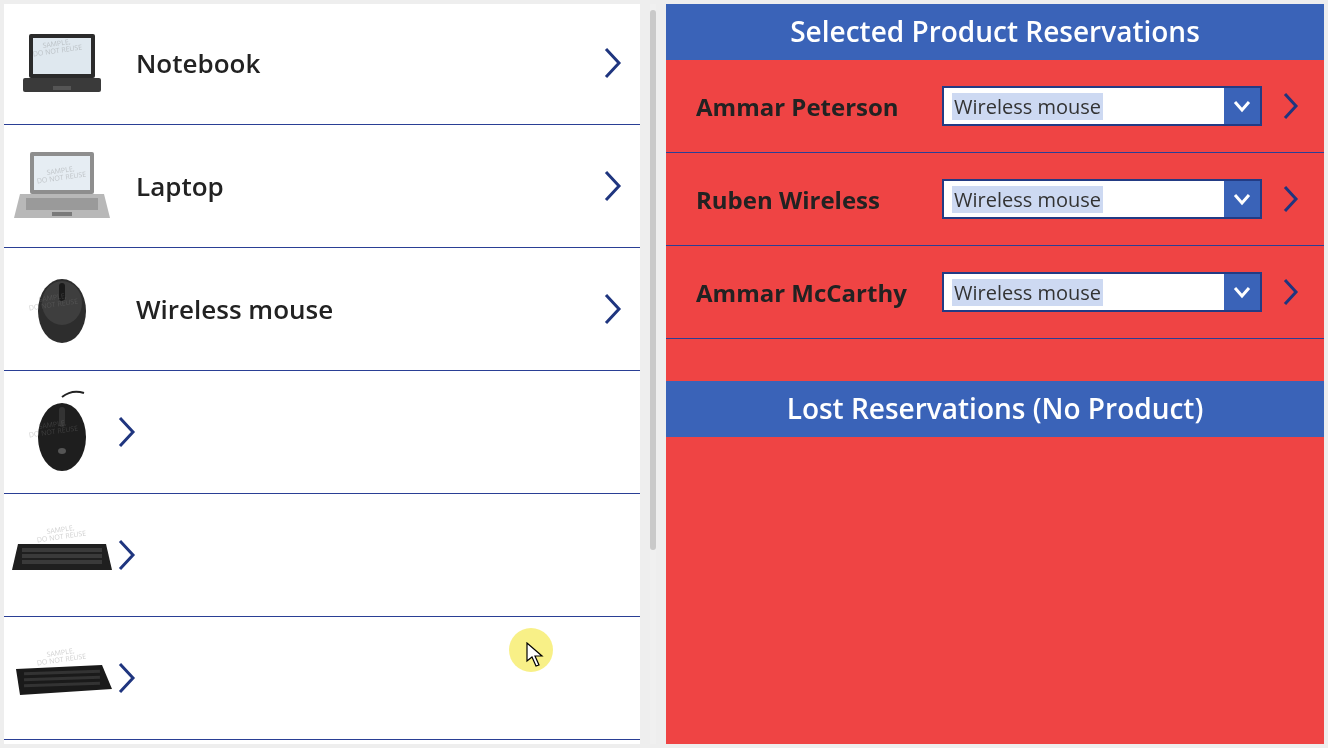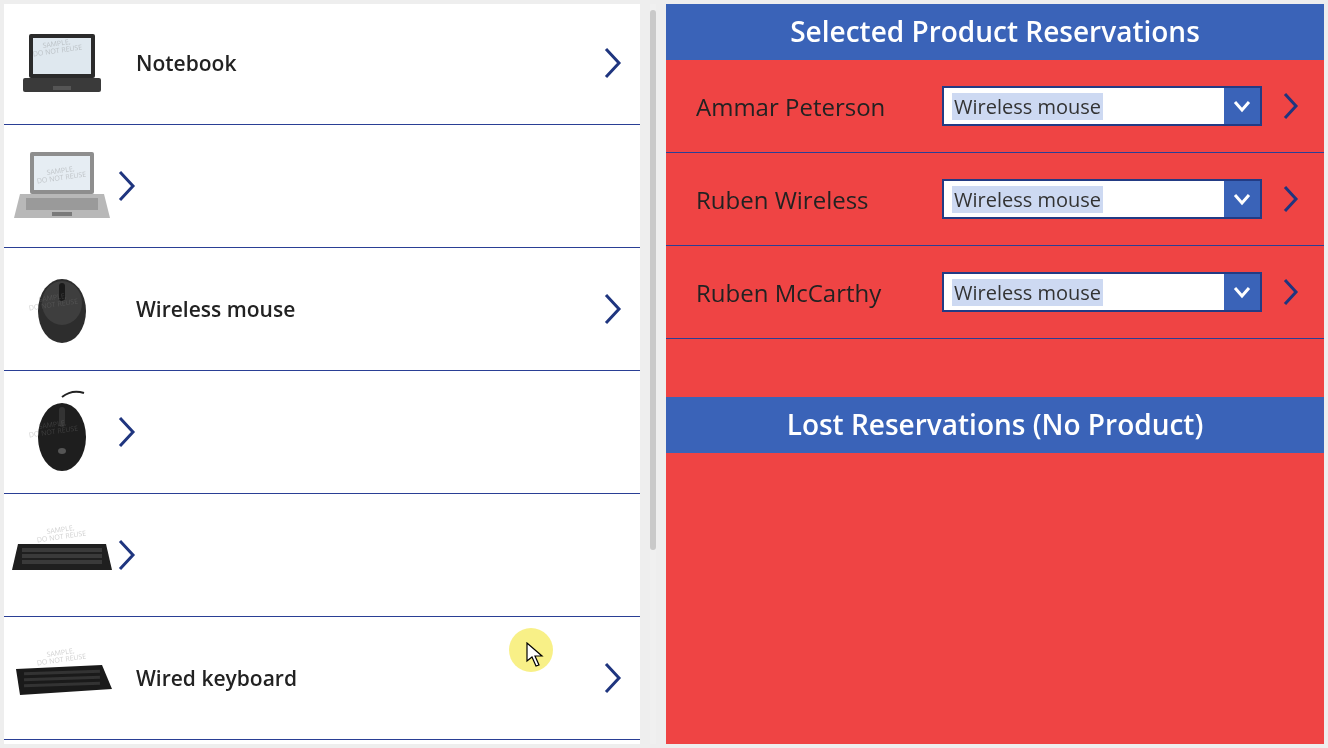--- a/index.html
+++ b/index.html
@@ -38,21 +38,21 @@
   .thumb {
     width: 100px;
     height: 90px;
     display: flex;
     align-items: center;
     justify-content: center;
     flex-shrink: 0;
   }
   .product-label {
     flex: 1;
-    font-size: 21px;
+    font-size: 26px;
     font-weight: 600;
     color: #222;
     padding-left: 24px;
   }
   .row-arrow {
     width: 30px;
     height: 40px;
     display: flex;
     align-items: center;
     justify-content: center;
@@ -102,21 +102,21 @@
   .reservation-row {
     display: flex;
     align-items: center;
     height: 93px;
     border-bottom: 1px solid #2a3f95;
     padding: 0 18px 0 30px;
   }
   .res-name {
     flex: 1;
     font-size: 24px;
-    font-weight: 400;
+    font-weight: 700;
     color: #222;
   }
   .select-box {
     display: flex;
     align-items: stretch;
     width: 320px;
     height: 40px;
     border: 2px solid #233b84;
     background: #fff;
   }
@@ -143,21 +143,21 @@
   .res-arrow {
     width: 30px;
     margin-left: 14px;
     display: flex;
     align-items: center;
     justify-content: center;
   }
   .res-arrow svg { stroke: #1f357f; }
 
   .lost-section {
-    margin-top: 58px;
+    margin-top: 42px;
   }
 
   
   .cursor-spot {
     position: absolute;
     left: 509px; top: 628px;
     width: 44px; height: 44px;
     border-radius: 50%;
     background: #f7ee7a;
     opacity: 0.9;
@@ -212,20 +212,21 @@
       <div class="thumb" style="position:relative">
         <svg width="96" height="76" viewBox="0 0 96 76">
           <rect x="16" y="4" width="64" height="42" rx="2" fill="#8e8e8e"></rect>
           <rect x="20" y="8" width="56" height="34" fill="#e6edf3"></rect>
           <polygon points="6,46 90,46 96,70 0,70" fill="#b8b8b8"></polygon>
           <rect x="12" y="50" width="72" height="12" fill="#9a9a9a"></rect>
           <rect x="38" y="64" width="20" height="4" fill="#7a7a7a"></rect>
         </svg>
         <div class="wm" style="top:26px;left:4px">SAMPLE,<br>DO NOT REUSE</div>
       </div>
+      <div class="product-label">Laptop</div>
       <div class="row-arrow">
         <svg width="20" height="34" viewBox="0 0 20 34" fill="none" stroke-width="3">
             <polyline points="3,3 16,17 3,31"></polyline>
           </svg>
       </div>
     </div>
 
     <div class="product-row">
       <div class="thumb" style="position:relative">
         <svg width="80" height="80" viewBox="0 0 80 80">
@@ -284,21 +285,20 @@
         <svg width="100" height="50" viewBox="0 0 100 50">
           <polygon points="4,16 90,12 100,36 8,42" fill="#1a1a1a"></polygon>
           <g fill="#333">
             <rect x="12" y="18" width="76" height="3" transform="rotate(-2 50 20)"></rect>
             <rect x="12" y="24" width="76" height="3" transform="rotate(-2 50 26)"></rect>
             <rect x="12" y="30" width="76" height="3" transform="rotate(-2 50 32)"></rect>
           </g>
         </svg>
         <div class="wm" style="top:16px;left:4px">SAMPLE,<br>DO NOT REUSE</div>
       </div>
-      <div class="product-label">Wired keyboard</div>
       <div class="row-arrow">
         <svg width="20" height="34" viewBox="0 0 20 34" fill="none" stroke-width="3">
             <polyline points="3,3 16,17 3,31"></polyline>
           </svg>
       </div>
     </div>
 
   </div>
 
   <div class="divider">
@@ -341,21 +341,21 @@
         </div>
       </div>
       <div class="res-arrow">
         <svg width="18" height="30" viewBox="0 0 18 30" fill="none" stroke-width="3">
             <polyline points="3,3 14,15 3,27"></polyline>
           </svg>
       </div>
     </div>
 
     <div class="reservation-row">
-      <div class="res-name">Ruben McCarthy</div>
+      <div class="res-name">Ammar McCarthy</div>
       <div class="select-box">
         <div class="select-value">
           <span class="select-highlight">Wireless mouse</span>
         </div>
         <div class="select-btn">
           <svg width="20" height="14" viewBox="0 0 20 14" fill="none" stroke-width="3">
               <polyline points="3,3 10,11 17,3"></polyline>
             </svg>
         </div>
       </div>

